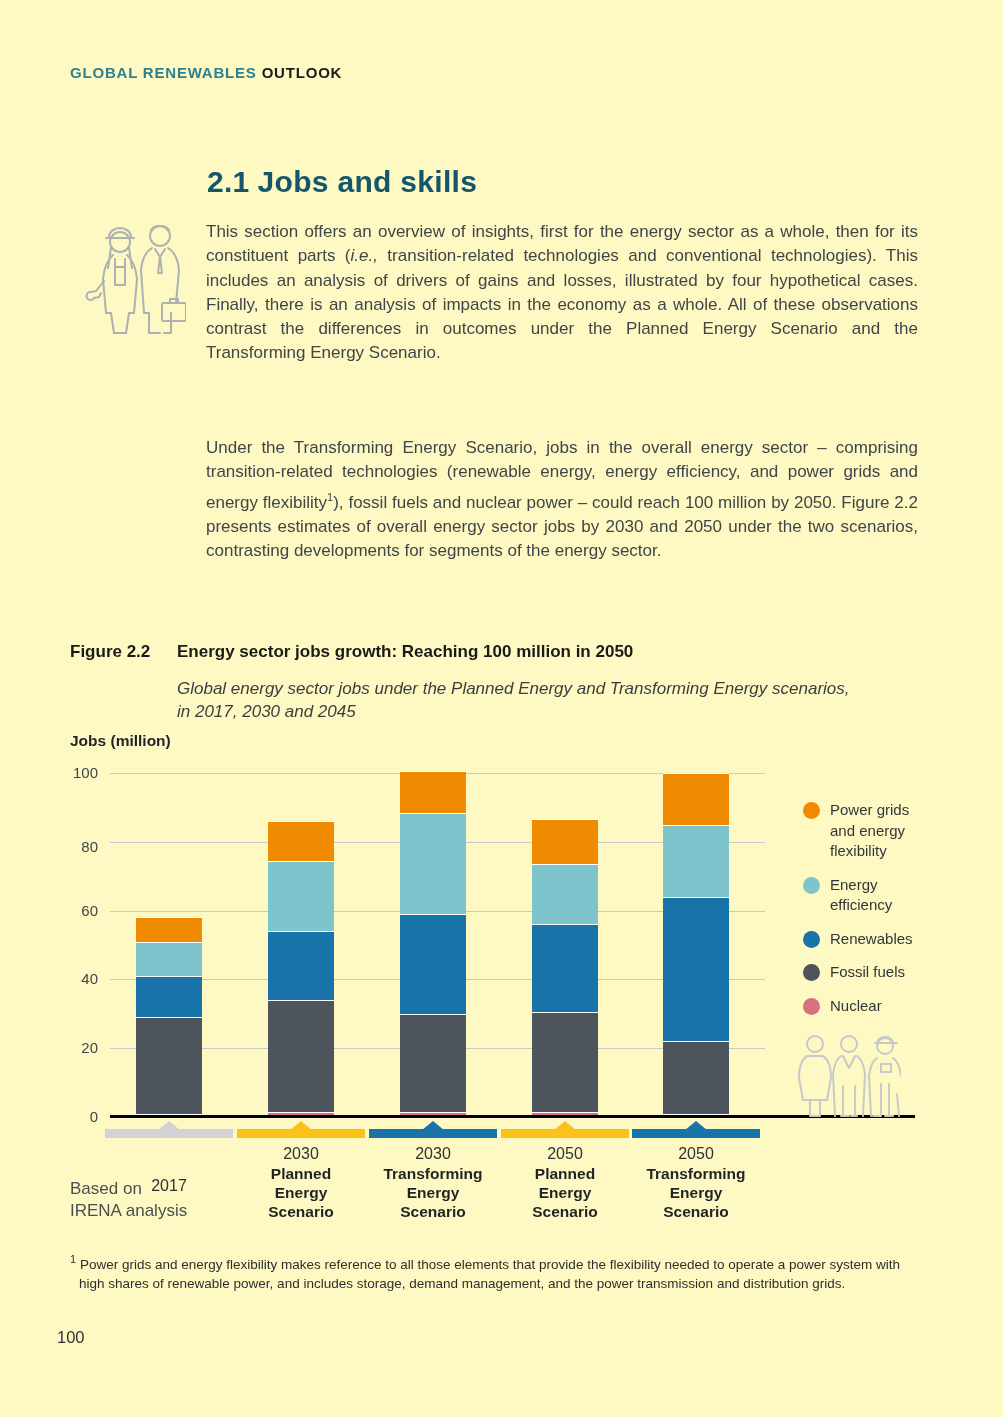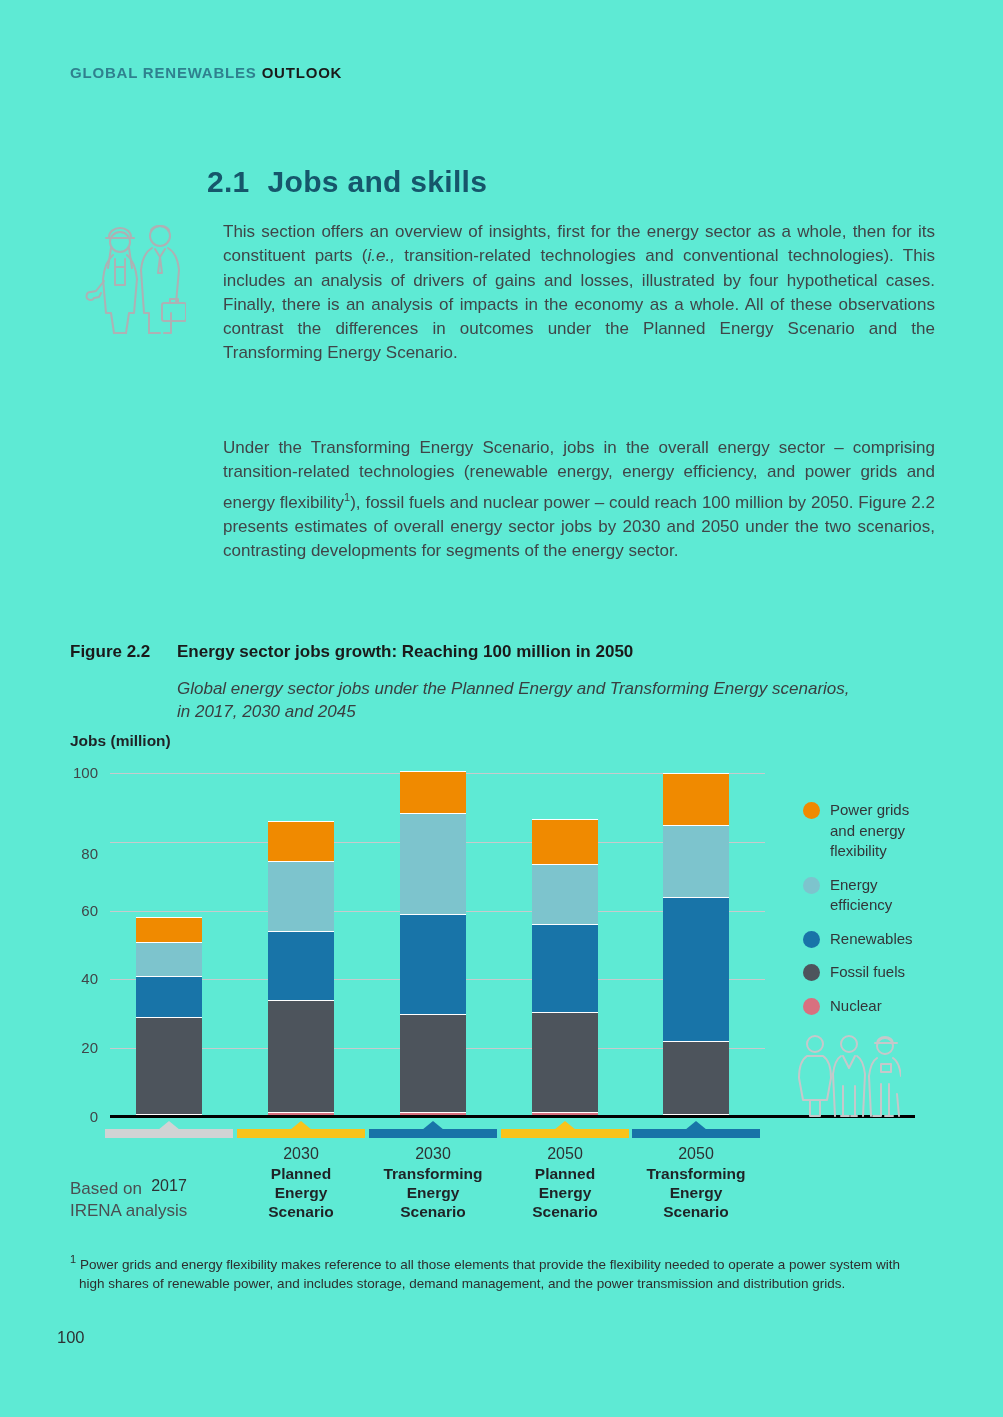--- a/index.html
+++ b/index.html
@@ -1,28 +1,28 @@
 <!DOCTYPE html>
 <html><head>
 <meta charset="utf-8">
 <style>
   * { margin:0; padding:0; box-sizing:border-box; }
   html,body { background:#ffffff; }
   body { font-family:"Liberation Sans", sans-serif; color:#3f4447; }
-  .page { position:relative; width:1003px; height:1417px; background:#5eead4; margin:0 auto; overflow:hidden; }
+  .page { position:relative; width:1003px; height:1417px; background:#fef9c3; margin:0 auto; overflow:hidden; }
 
   .header { position:absolute; left:70px; top:64px; font-size:15px; font-weight:700; letter-spacing:0.8px; }
   .header .brand-primary { color:#2f808e; }
   .header .brand-secondary { color:#1a1a1a; }
 
   .section-title { position:absolute; left:207px; top:165px; font-size:30px; font-weight:600; color:#16566b; letter-spacing:0.3px; }
-  .section-title .num { margin-right:18px; }
+  .section-title .num { margin-right:8px; }
 
   .intro-icon { position:absolute; left:84px; top:215px; }
-  .para { position:absolute; left:223px; width:712px; font-size:17px; line-height:24.3px; text-align:justify; color:#404548; }
+  .para { position:absolute; left:206px; width:712px; font-size:17px; line-height:24.3px; text-align:justify; color:#404548; }
   .intro { top:220px; }
   .subheading { position:absolute; left:207px; top:400px; font-size:17px; font-weight:700; color:#0f4d6b; letter-spacing:0.2px; }
   .body-para { top:436px; }
   sup { font-size:11px; }
 
   .figure-caption { position:absolute; left:70px; top:642px; width:850px; }
   .figure-caption .row { display:flex; }
   .figure-label { width:107px; font-size:17px; font-weight:700; color:#1a1a1a; flex:0 0 107px; }
   .figure-title { font-size:17px; font-weight:700; color:#1a1a1a; }
   .figure-subtitle { margin-left:107px; font-size:17px; font-style:italic; color:#3a3e40; line-height:23px; margin-top:15px; }
@@ -109,21 +109,21 @@
     </div>
   </div>
 
   <div class="ylabel">Jobs (million)</div>
 
   <div class="y-ticks">
       <div class="y-tick" style="bottom: -8px;">0</div>
       <div class="y-tick" style="bottom: 60.8px;">20</div>
       <div class="y-tick" style="bottom: 129.6px;">40</div>
       <div class="y-tick" style="bottom: 198.4px;">60</div>
-      <div class="y-tick" style="bottom: 255px;">80</div>
+      <div class="y-tick" style="bottom: 262px;">80</div>
       <div class="y-tick" style="bottom: 336px;">100</div>
     </div>
   <div class="chart-plot">
       <div class="gridline" style="bottom: 67.8px;"></div>
       <div class="gridline" style="bottom: 136.6px;"></div>
       <div class="gridline" style="bottom: 205.4px;"></div>
       <div class="gridline" style="bottom: 274.2px;"></div>
       <div class="gridline" style="bottom: 343px;"></div>
       <div class="bar" style="left: 26px; width: 66px; height: 345px;">
         <div class="bar-segment" style="bottom: 0px; height: 3.44px; background: rgb(216, 112, 127);"></div>

